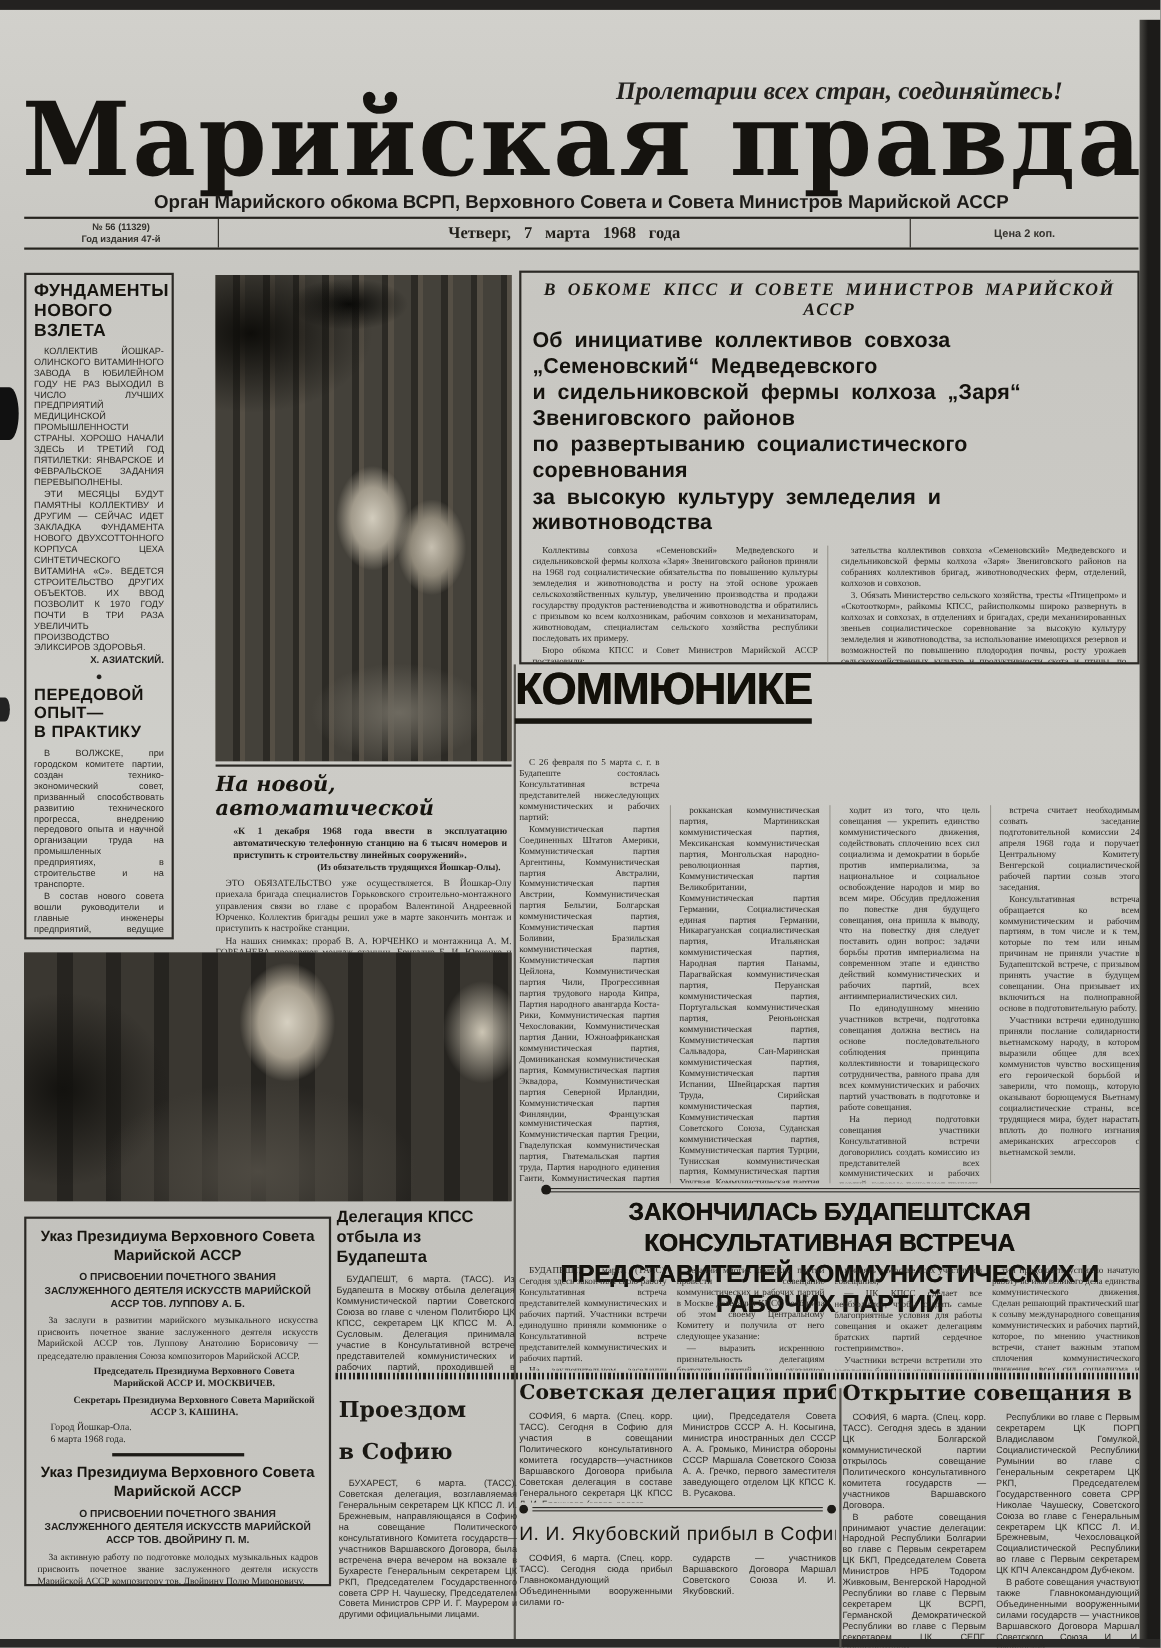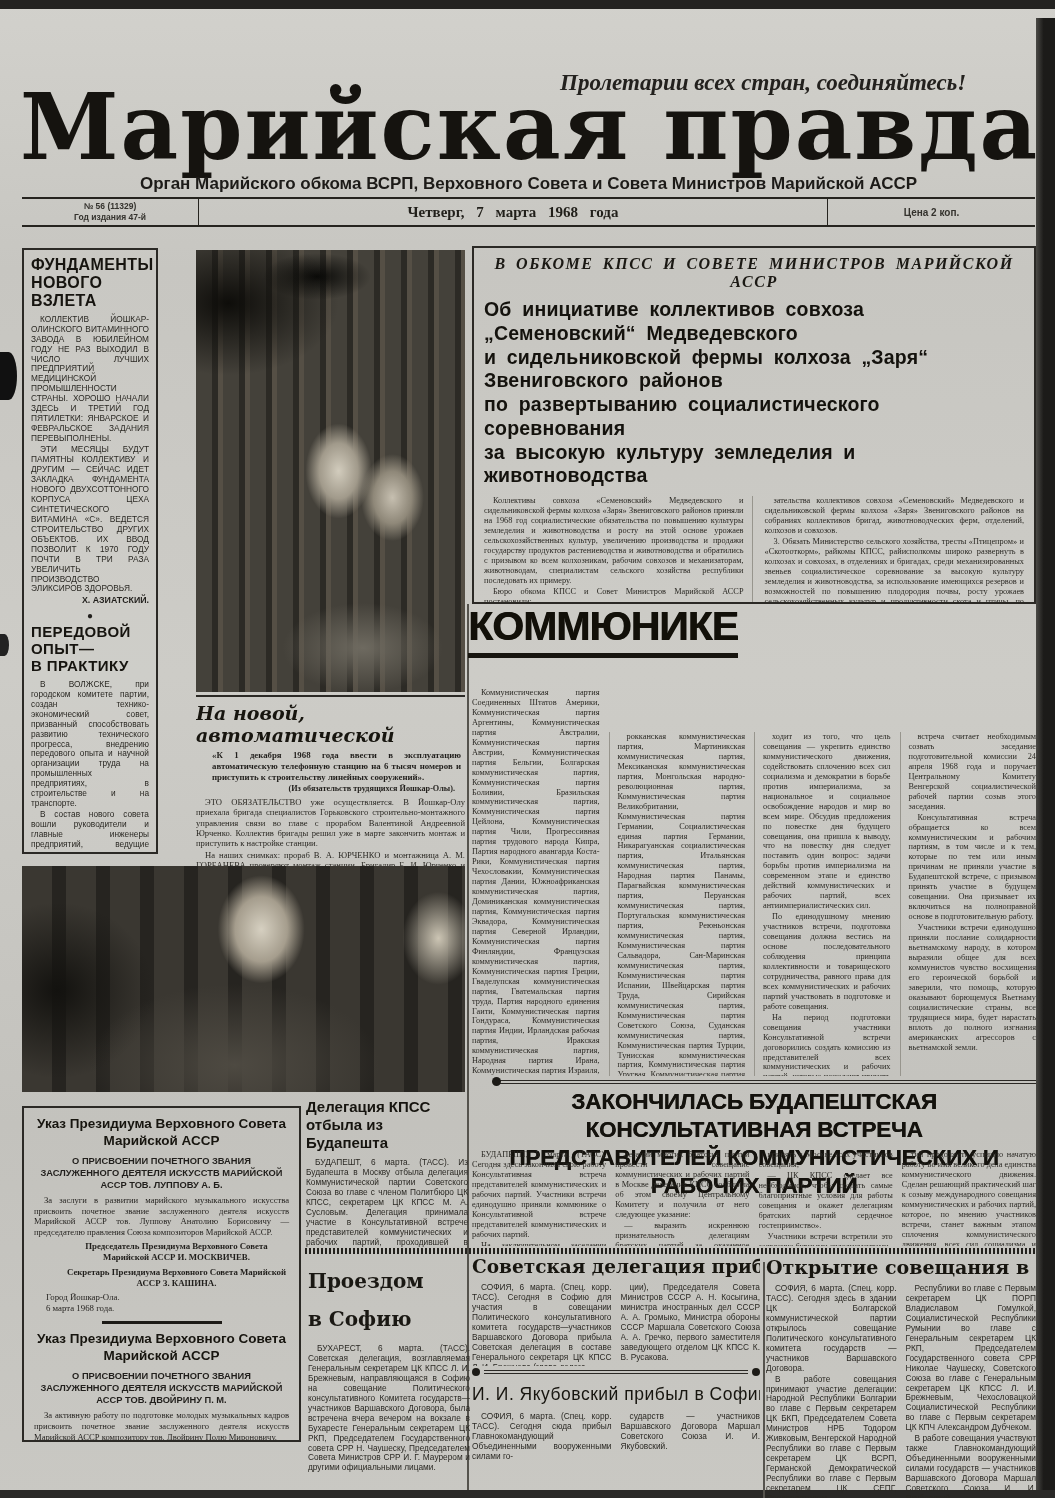--- a/index.html
+++ b/index.html
@@ -186,20 +186,21 @@
     </div>
   </div>
 
   <div class="abs vr vr-center"></div>
 
   <div class="abs comm-head">
     <div class="comm-title">КОММЮНИКЕ</div>
   </div>
   <div class="abs comm-cols">
     <div class="c bt">
+        <p>С 26 февраля по 5 марта с. г. в Будапеште состоялась Консультативная встреча представителей нижеследующих коммунистических и рабочих партий:</p>
         <p>Коммунистическая партия Соединенных Штатов Америки, Коммунистическая партия Аргентины, Коммунистическая партия Австралии, Коммунистическая партия Австрии, Коммунистическая партия Бельгии, Болгарская коммунистическая партия, Коммунистическая партия Боливии, Бразильская коммунистическая партия, Коммунистическая партия Цейлона, Коммунистическая партия Чили, Прогрессивная партия трудового народа Кипра, Партия народного авангарда Коста-Рики, Коммунистическая партия Чехословакии, Коммунистическая партия Дании, Южноафриканская коммунистическая партия, Доминиканская коммунистическая партия, Коммунистическая партия Эквадора, Коммунистическая партия Северной Ирландии, Коммунистическая партия Финляндии, Французская коммунистическая партия, Коммунистическая партия Греции, Гваделупская коммунистическая партия, Гватемальская партия труда, Партия народного единения Гаити, Коммунистическая партия Гондураса, Коммунистическая партия Индии, Ирландская рабочая партия, Иракская коммунистическая партия, Народная партия Ирана, Коммунистическая партия Израиля, Иорданская коммунистическая партия, Коммунистическая партия Канады, Коммунистическая партия Колумбии, Польская объединенная рабочая партия, Ливанская коммунистическая партия, Коммунистическая партия Люксембурга, Венгерская социалистическая рабочая партия, Ма-</p>
       </div>
     <div class="c bt">
         <p>рокканская коммунистическая партия, Мартиникская коммунистическая партия, Мексиканская коммунистическая партия, Монгольская народно-революционная партия, Коммунистическая партия Великобритании, Коммунистическая партия Германии, Социалистическая единая партия Германии, Никарагуанская социалистическая партия, Итальянская коммунистическая партия, Народная партия Панамы, Парагвайская коммунистическая партия, Перуанская коммунистическая партия, Португальская коммунистическая партия, Реюньонская коммунистическая партия, Коммунистическая партия Сальвадора, Сан-Маринская коммунистическая партия, Коммунистическая партия Испании, Швейцарская партия Труда, Сирийская коммунистическая партия, Коммунистическая партия Советского Союза, Суданская коммунистическая партия, Коммунистическая партия Турции, Тунисская коммунистическая партия, Коммунистическая партия Уругвая, Коммунистическая партия Венесуэлы, Коммунистическая партия, находящаяся в подполье, а также представители алжирских коммунистов.</p>
       </div>
     <div class="c bt">
         <p>ходит из того, что цель совещания — укрепить единство коммунистического движения, содействовать сплочению всех сил социализма и демократии в борьбе против империализма, за национальное и социальное освобождение народов и мир во всем мире. Обсудив предложения по повестке дня будущего совещания, она пришла к выводу, что на повестку дня следует поставить один вопрос: задачи борьбы против империализма на современном этапе и единство действий коммунистических и рабочих партий, всех антиимпериалистических сил.</p>
         <p>По единодушному мнению участников встречи, подготовка совещания должна вестись на основе последовательного соблюдения принципа коллективности и товарищеского сотрудничества, равного права для всех коммунистических и рабочих партий участвовать в подготовке и работе совещания.</p>
         <p>На период подготовки совещания участники Консультативной встречи договорились создать комиссию из представителей всех коммунистических и рабочих партий, которые пожелают принять в ней участие. Комиссии по подготовке совещания поручено рассмотреть и обобщить все предложения братских партий и другие материалы, которые связаны с совещанием, подготовить проекты его документов и представить совещанию. Комиссия будет также поддерживать связи с братскими партиями по этим вопросам. Такой подход позволит максимально учесть все конструктивные мнения и пожелания братских партий и коллективно подготовить международное совещание. Место пребывания комиссии — г. Будапешт. Консультативная</p>
       </div>

